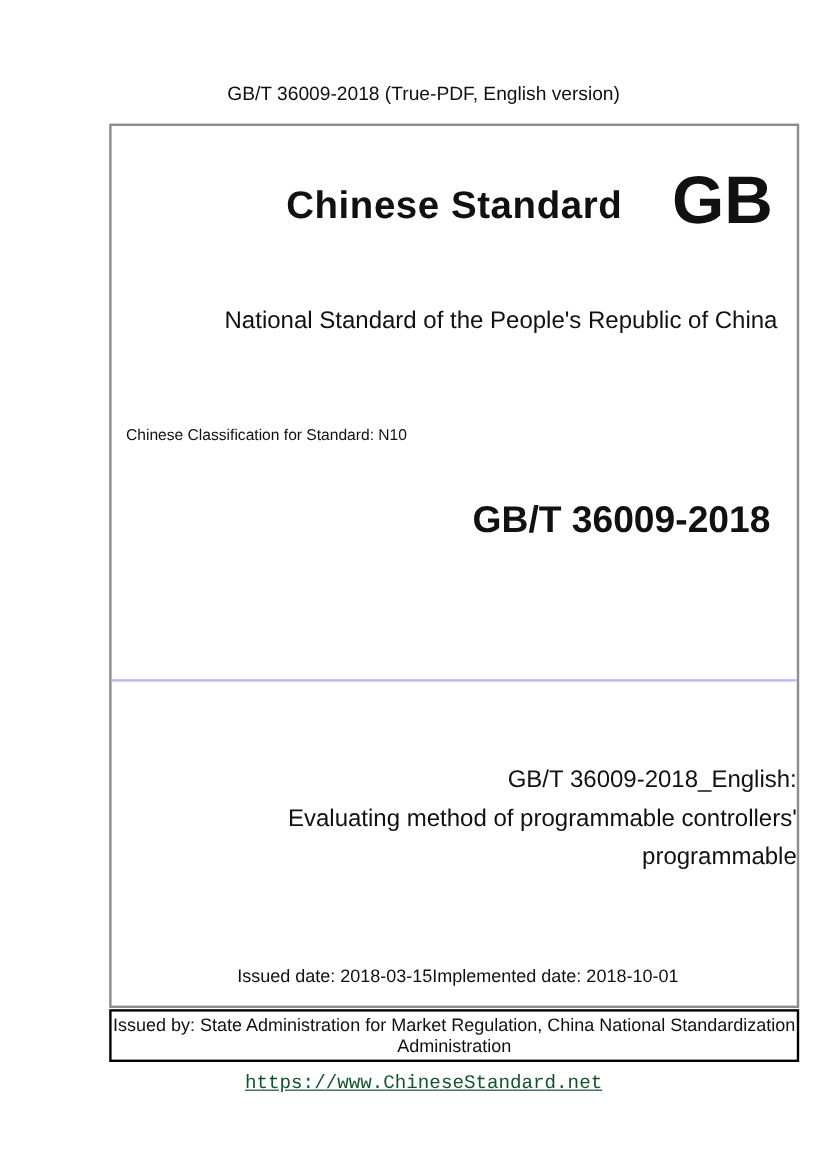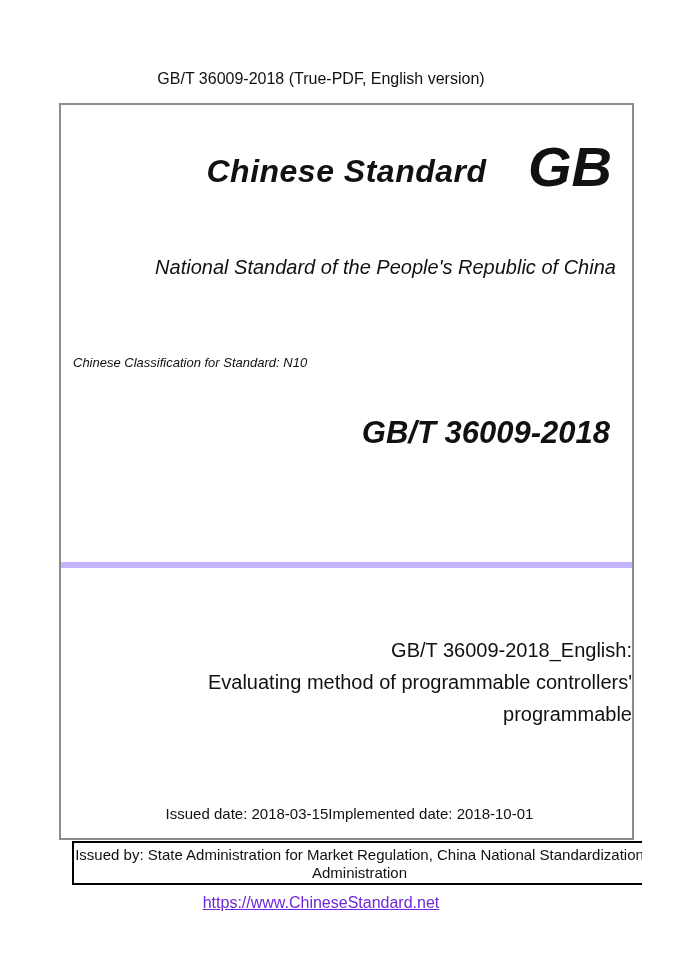--- a/index.html
+++ b/index.html
@@ -8,20 +8,21 @@
     background: #ffffff;
   }
   .page {
     position: relative;
     width: 642px;
     height: 980px;
     background: #ffffff;
     color: #111111;
     font-family: "Liberation Sans", sans-serif;
     overflow: hidden;
+    margin-left: 32px;
   }
 
   .doc-header {
     position: absolute;
     top: 70px;
     left: 0;
     width: 100%;
     text-align: center;
     font-size: 16px;
     color: #111111;
@@ -34,23 +35,22 @@
     top: 103px;
     width: 575px;
     height: 737px;
     border: 2px solid #8c8c8c;
     box-sizing: border-box;
     background: #ffffff;
   }
   .section1 {
     position: relative;
     height: 463px;
-    border-bottom: 6px solid #c4b5fd;
+    border-bottom: 2px solid #c4b5fd;
     box-sizing: border-box;
-    font-style: italic;
   }
   .section2 {
     position: relative;
     height: 270px;
   }
 
   .brand-title {
     position: absolute;
     top: 48px;
     left: 0;
@@ -108,21 +108,21 @@
     right: 12px;
     bottom: 16px;
     display: flex;
     justify-content: center;
     font-size: 15px;
   }
 
   
   .issued-box {
     position: absolute;
-    left: 72px;
+    left: 59px;
     top: 841px;
     width: 575px;
     height: 44px;
     border: 2px solid #000000;
     box-sizing: border-box;
     text-align: center;
     font-size: 15px;
     line-height: 18px;
     padding-top: 3px;
     background: #ffffff;
@@ -130,23 +130,24 @@
 
   .footer-link-wrap {
     position: absolute;
     top: 894px;
     left: 0;
     width: 100%;
     text-align: center;
     font-size: 16px;
   }
   .footer-link-wrap a {
-    color: #6d28d9;
+    color: #14532d;
     text-decoration: underline;
     cursor: pointer;
+    font-family: Liberation Mono, monospace;
   }
   .line { display: block; }
 </style>
 </head>
 <body>
 
 <div class="page">
 
   <div class="doc-header">GB/T 36009-2018 (True-PDF, English version)</div>
 

